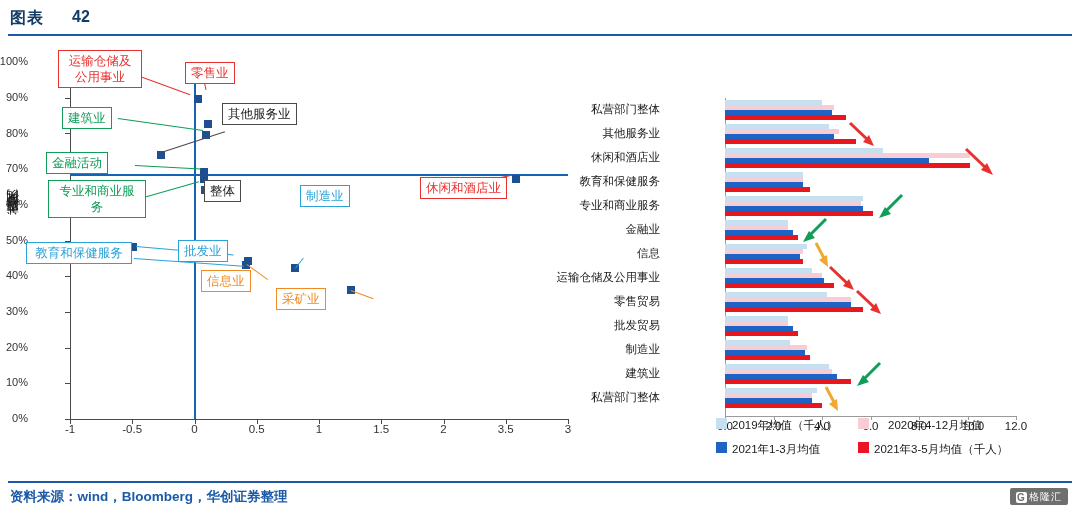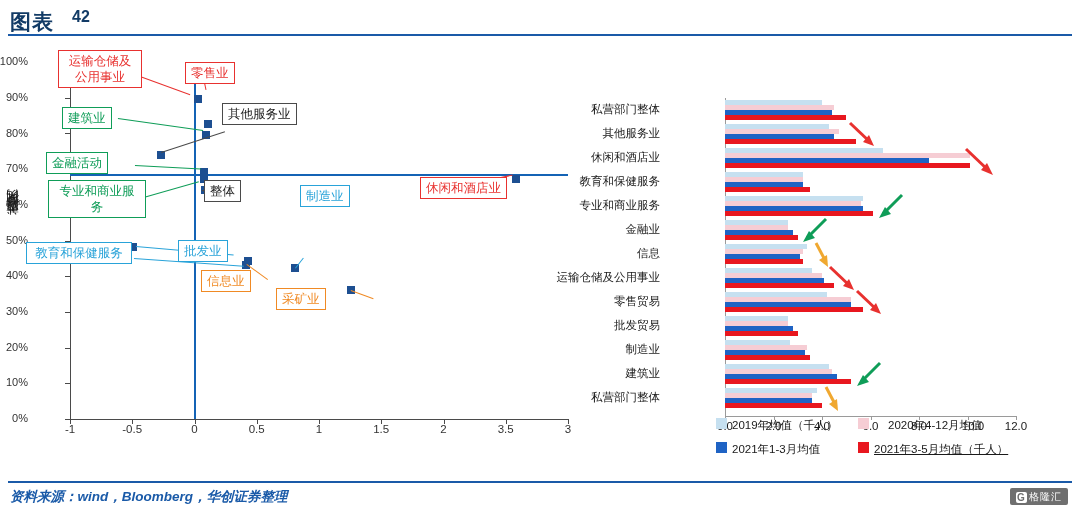--- a/index.html
+++ b/index.html
@@ -2,27 +2,27 @@
 <html><head>
 <meta charset="utf-8">
 <style>
   html,body{margin:0;padding:0;}
   body{width:1080px;height:513px;background:#ffffff;font-family:"Liberation Sans","DejaVu Sans",sans-serif;position:relative;overflow:hidden;}
   .wrap{position:absolute;left:0;top:0;width:1080px;height:513px;}
 
   
   .hdr{position:absolute;left:0;top:0;width:1080px;height:36px;}
   .hdr-line{position:absolute;left:8px;top:34px;width:1064px;height:2px;background:#1a5aa8;}
-  .hdr-tag{position:absolute;left:10px;top:8px;font-size:21px;font-weight:bold;color:#123b66;letter-spacing:1px;}
+  .hdr-tag{position:absolute;left:10px;top:8px;font-size:16px;font-weight:bold;color:#123b66;letter-spacing:1px;}
   .hdr-num{position:absolute;left:72px;top:8px;font-size:16px;font-weight:bold;color:#123b66;}
   .hdr-title{position:absolute;left:103px;top:8px;font-size:16px;font-weight:bold;color:#1a5aa8;letter-spacing:.5px;}
 
   
   .ftr-line{position:absolute;left:8px;top:481px;width:1064px;height:2px;background:#1a5aa8;}
-  .ftr-src{position:absolute;left:10px;top:488px;font-size:13.5px;font-style:italic;font-weight:bold;color:#1a5aa8;}
+  .ftr-src{position:absolute;left:10px;top:488px;font-size:13.5px;font-weight:bold;color:#1a5aa8;}
   .logo{position:absolute;right:12px;top:488px;width:58px;height:17px;background:#6f6f6f;border-radius:2px;color:#fff;font-size:10px;line-height:17px;text-align:center;letter-spacing:1px;}
   .logo .g{display:inline-block;background:#ffffff;color:#6f6f6f;width:11px;height:11px;line-height:11px;border-radius:2px;margin-right:2px;font-weight:bold;vertical-align:middle;}
 
   
   .left{position:absolute;left:0px;top:40px;width:600px;height:440px;}
   .axis-l{position:absolute;left:70px;top:22px;width:1.4px;height:357px;background:#4a4a4a;}
   .axis-b{position:absolute;left:70px;top:379px;width:498px;height:1.4px;background:#4a4a4a;}
   .ytick{position:absolute;right:572px;font-size:11px;color:#333;text-align:right;width:46px;}
   .ytickmark{position:absolute;left:65px;width:5px;height:1px;background:#4a4a4a;}
   .xtick{position:absolute;top:383px;font-size:11.5px;color:#333;text-align:center;width:40px;}
@@ -309,20 +309,20 @@
         <path d="M16 27 L7 20 L15 15 Z" fill="#f0a830"></path>
       </svg>
 
     <div class="lgsw b19" style="left:116px;top:378px;"></div>
     <div class="lg" style="left:132px;top:378px;">2019年均值（千人）</div>
     <div class="lgsw b2012" style="left:258px;top:378px;"></div>
     <div class="lg" style="left:288px;top:378px;">2020年4-12月均值</div>
     <div class="lgsw b2103" style="left:116px;top:402px;"></div>
     <div class="lg" style="left:132px;top:402px;">2021年1-3月均值</div>
     <div class="lgsw b2105" style="left:258px;top:402px;"></div>
-    <div class="lg" style="left:274px;top:402px;text-decoration:underline;">2021年3-5月均值（千人）</div>
+    <div class="lg" style="left:274px;top:402px;">2021年3-5月均值（千人）</div>
   </div>
 
   <div class="ftr-line"></div>
   <div class="ftr-src">资料来源：wind，Bloomberg，华创证券整理</div>
   <div class="logo"><span class="g">G</span><span>格隆汇</span></div>
 
 </div>
 
 </body></html>

